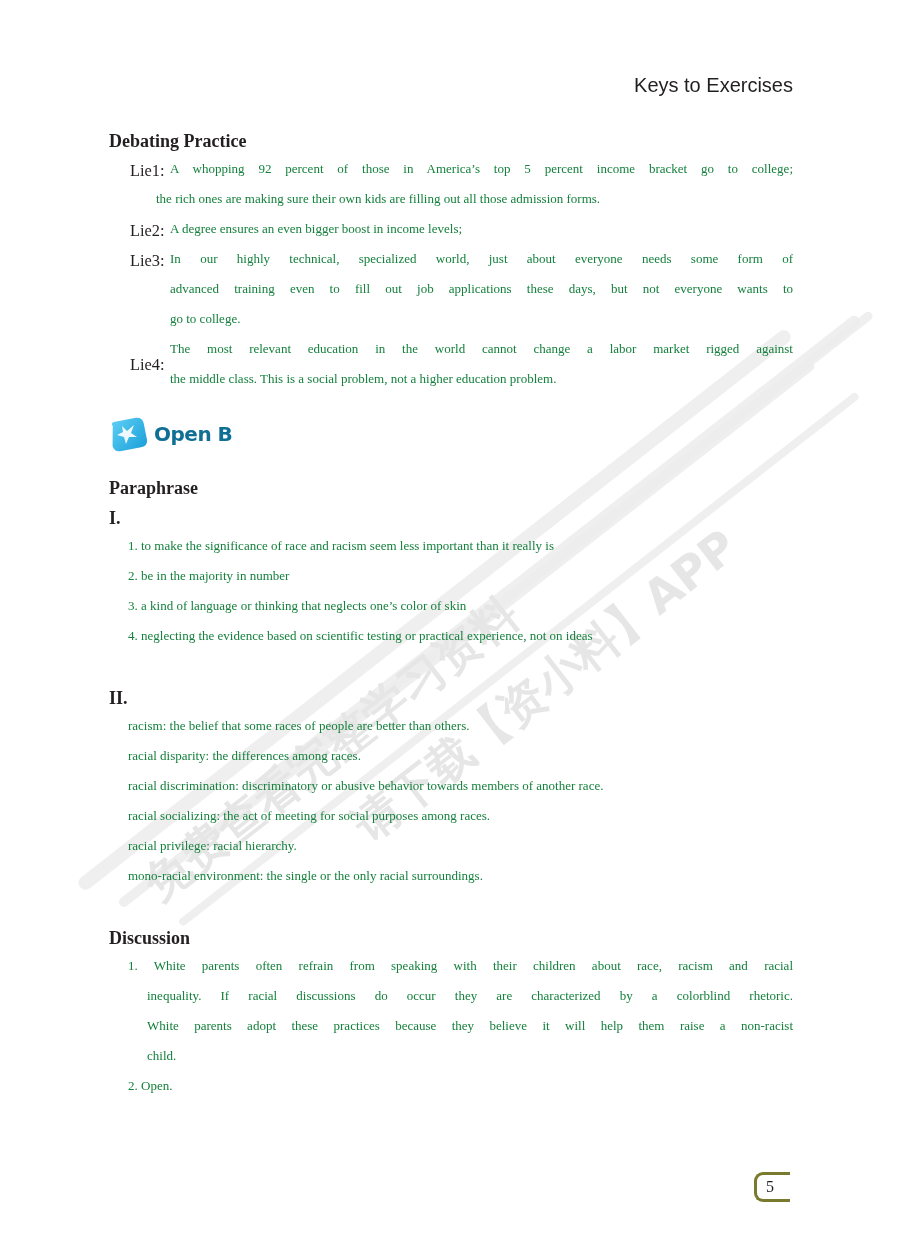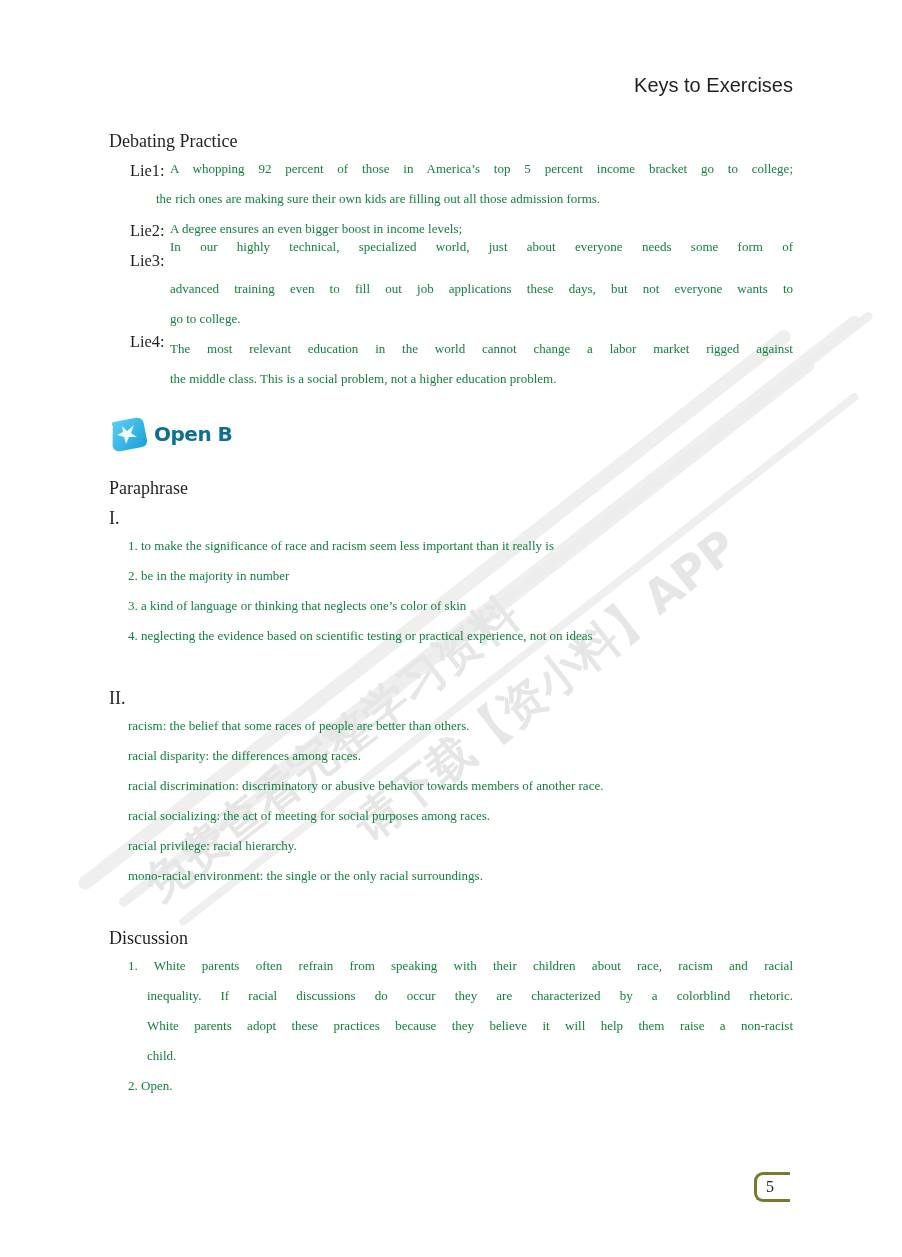--- a/index.html
+++ b/index.html
@@ -21,21 +21,21 @@
       position: absolute; font-family: "DejaVu Sans", sans-serif; font-weight: bold;
       color: #e6e6e6; font-size: 46px; white-space: nowrap;
       transform-origin: left center; transform: rotate(-38deg);
     }
     .running-head {
       position: absolute; right: 109px; top: 74px;
       font-family: "Liberation Sans", sans-serif; font-size: 20px; color: #231f20;
     }
     .section-head {
       position: absolute; left: 109px;
-      font-weight: normal; font-size: 18px; color: #231f20;
+      font-weight: bold; font-size: 18px; color: #231f20;
     }
     .line {
       position: absolute; font-size: 13px; color: #15803d; white-space: nowrap;
     }
     .justify { text-align: justify; text-align-last: justify; white-space: normal; }
     .lie-label { position: absolute; left: 130px; font-size: 16.4px; }
     .textb {
       position: absolute; left: 108px; top: 416px; height: 36px; display: flex; align-items: center;
     }
     .textb-icon { width: 40px; height: 36px; position: relative; }
@@ -72,25 +72,25 @@
   <div class="section-head" style="top:131px;">Debating Practice</div>
 
   <div class="lie-label" style="top:161px;">Lie1:</div>
   <div class="line justify" style="left:170px; top:161px; width:623px;">A whopping 92 percent of those in America’s top 5 percent income bracket go to college;</div>
   <div class="line" style="left:156px; top:191px;">the rich ones are making sure their own kids are filling out all those admission forms.</div>
 
   <div class="lie-label" style="top:221px;">Lie2:</div>
   <div class="line" style="left:170px; top:221px;">A degree ensures an even bigger boost in income levels;</div>
 
   <div class="lie-label" style="top:251px;">Lie3:</div>
-  <div class="line justify" style="left:170px; top:239px; width:623px;">In our highly technical, specialized world, just about everyone needs some form of</div>
+  <div class="line justify" style="left:170px; top:251px; width:623px;">In our highly technical, specialized world, just about everyone needs some form of</div>
   <div class="line justify" style="left:170px; top:281px; width:623px;">advanced training even to fill out job applications these days, but not everyone wants to</div>
   <div class="line" style="left:170px; top:311px;">go to college.</div>
 
-  <div class="lie-label" style="top:332px;font-family:Liberation Serif, serif;">Lie4:</div>
+  <div class="lie-label" style="top:355px;font-family:Liberation Serif, serif;">Lie4:</div>
   <div class="line" style="left:170px; top:371px;">the middle class. This is a social problem, not a higher education problem.</div>
   <div class="line justify" style="left:170px; top:341px; width:623px;">The most relevant education in the world cannot change a labor market rigged against</div>
 
   <div class="textb">
     <span class="textb-icon">
       <svg width="40" height="36" viewBox="0 0 40 36">
         <defs>
           <linearGradient id="g1" x1="0" y1="0" x2="1" y2="1">
             <stop offset="0" stop-color="#5fd0f5"></stop>
             <stop offset="1" stop-color="#1a9fd9"></stop>

